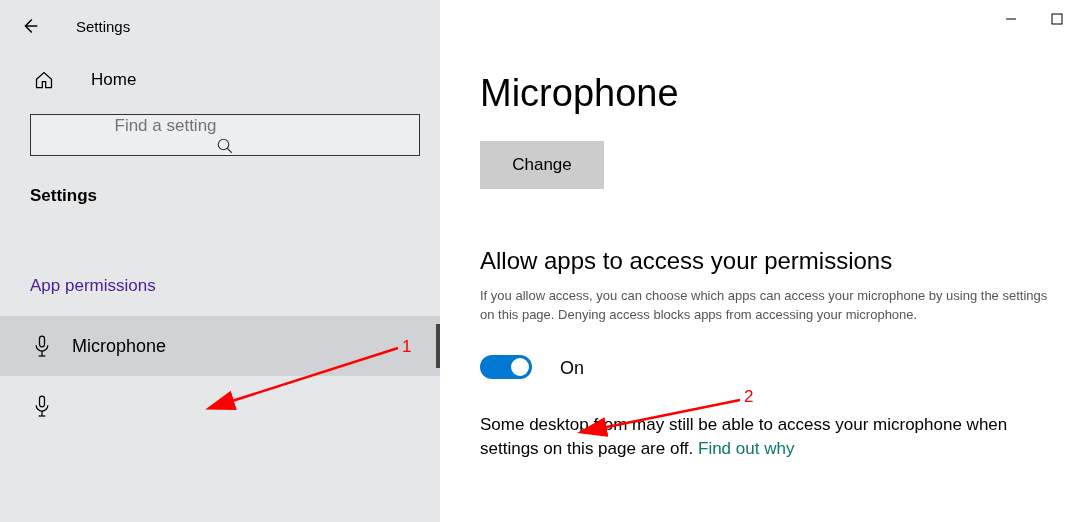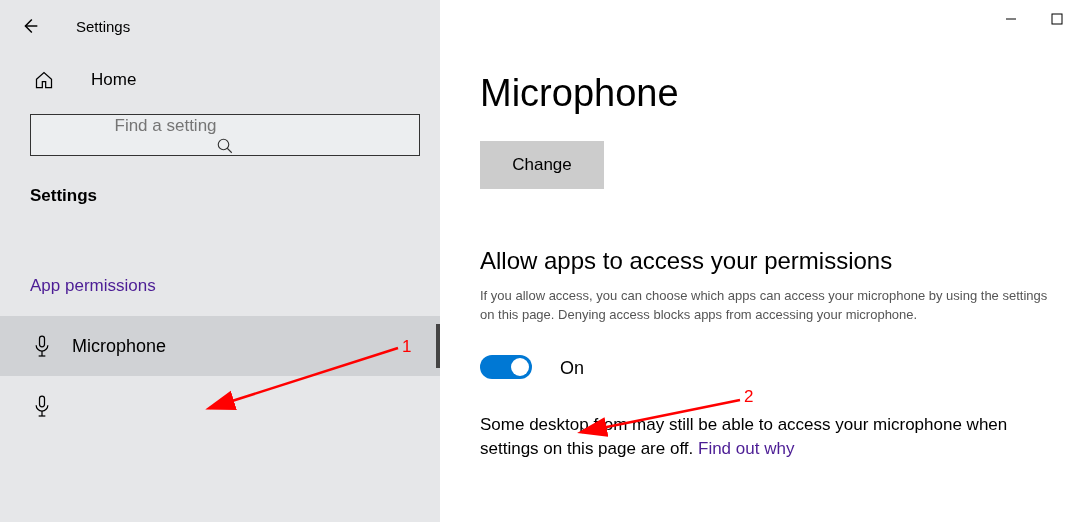--- a/index.html
+++ b/index.html
@@ -124,21 +124,21 @@
   }
   .toggle .knob {
     position:absolute; right:3px; top:3px;
     width:18px; height:18px; border-radius:50%; background:#fff;
   }
   .toggle-label { font-size:18px; }
   .note {
     font-size:17px; margin-top:34px; line-height:1.45;
     max-width: 620px;
   }
-  .note a { color:#4c1d95; text-decoration:none; cursor:pointer; }
+  .note a { color:#0f766e; text-decoration:none; cursor:pointer; }
 
   
   .annot { position:absolute; pointer-events:none; }
 </style>
 </head>
 <body>
 
 <div class="window">
 
   <div class="sidebar">

